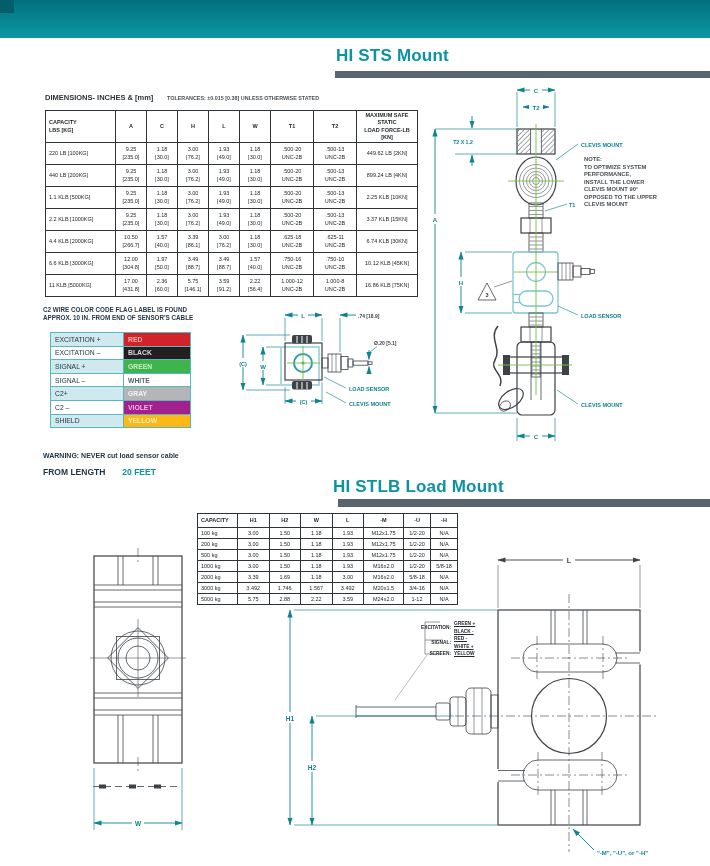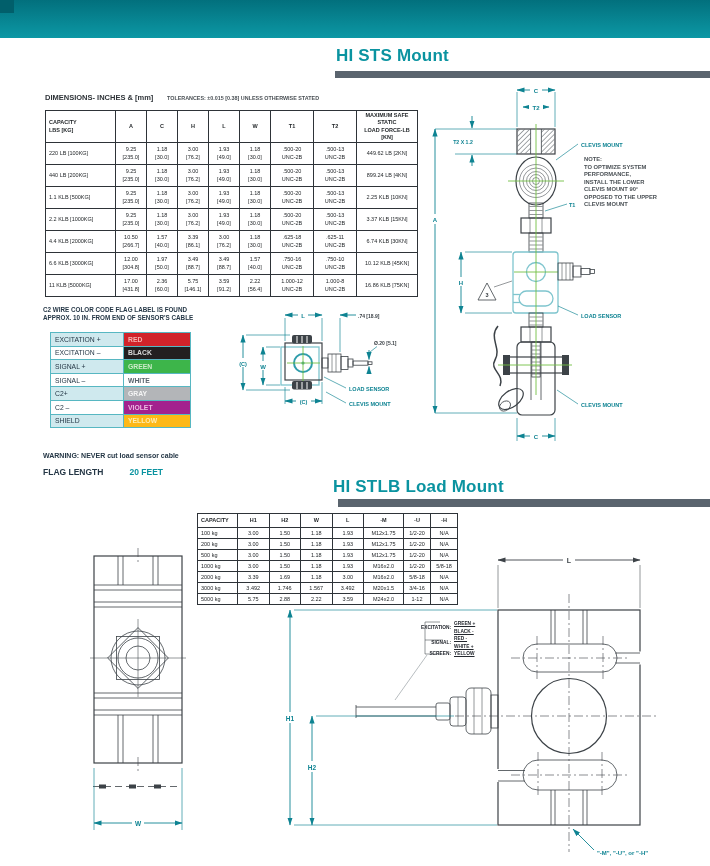--- a/index.html
+++ b/index.html
@@ -558,21 +558,21 @@
         </tr>
       <tr>
           <td class="wl" style="background-color: rgb(207, 233, 238);">SHIELD</td>
           <td class="wv" style="background-color: rgb(253, 184, 23); color: rgb(253, 237, 180);">YELLOW</td>
         </tr>
     </tbody>
   </table>
 
   <div class="abs" style="left:43px;top:452px;font-size:7px;font-weight:bold;color:#253746;">WARNING: NEVER cut load sensor cable</div>
   <div class="abs" style="left:43px;top:467px;font-size:8.5px;font-weight:bold;color:#253746;">
-    <span>FLAG LENGTH</span><span style="color:#0a93a0;margin-left:26px;">20 FEET</span>
+    <span>FROM LENGTH</span><span style="color:#0a93a0;margin-left:17px;">20 FEET</span>
   </div>
 
   <div class="abs" style="left:584px;top:156px;width:112px;font-size:5.8px;font-weight:bold;color:#4a5055;line-height:7.5px;white-space:pre-line;">NOTE:
 TO OPTIMIZE SYSTEM
 PERFORMANCE,
 INSTALL THE LOWER
 CLEVIS MOUNT 90°
 OPPOSED TO THE UPPER
 CLEVIS MOUNT</div>
 

